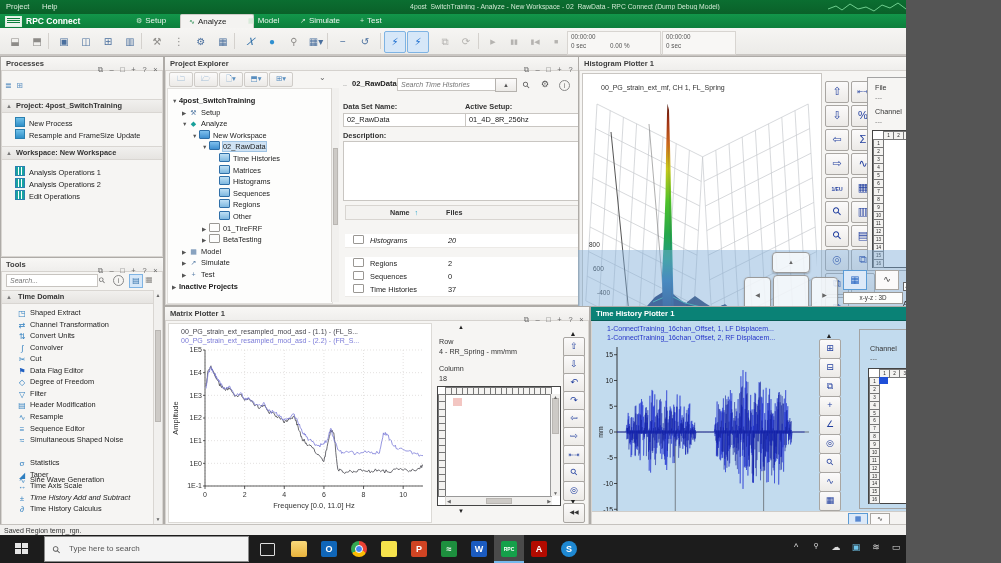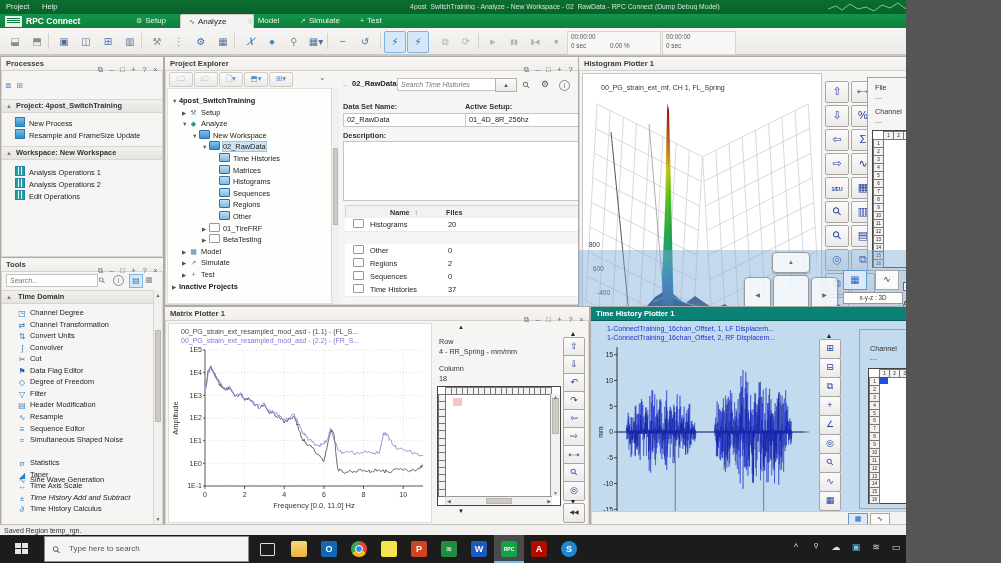--- a/index.html
+++ b/index.html
@@ -193,21 +193,21 @@
     <input class="searchbox" style="left: 5px; top: 16px; width: 84px; height: 11px;" placeholder="Search...">
     <span class="abs rot45" style="left:98px;top:18px;font-size:8px;color:#666">⚲</span>
     <span class="abs" style="left:112px;top:17px;width:9px;height:9px;border:1px solid #888;border-radius:50%;font-size:6.5px;text-align:center;line-height:9px;color:#666">i</span>
     <span class="abs" style="left:128px;top:16px;width:12px;height:12px;background:#d6e7f8;border:1px solid #7eb3e3;color:#2f6fa8;font-size:8px;text-align:center;line-height:12px">▤</span>
     <span class="abs" style="left:142px;top:16px;width:12px;height:12px;color:#8a8886;font-size:8px;text-align:center;line-height:12px">▦</span>
     <div class="secbar" style="top:32px">
       <span class="caret">▲</span>
       <span>Time Domain</span>
     </div>
     <div id="tools-body">
-        <div class="toolrow" style="top: 50px;"><span class="tg">◳</span><span>Channel Degree</span></div>
+        <div class="toolrow" style="top: 50px;"><span class="tg">◳</span><span>Shaped Extract</span></div>
         <div class="toolrow" style="top: 61.55px;"><span class="tg">⇄</span><span>Channel Transformation</span></div>
         <div class="toolrow" style="top: 73.1px;"><span class="tg">⇅</span><span>Convert Units</span></div>
         <div class="toolrow" style="top: 84.65px;"><span class="tg">∫</span><span>Convolver</span></div>
         <div class="toolrow" style="top: 96.2px;"><span class="tg">✂</span><span>Cut</span></div>
         <div class="toolrow" style="top: 107.75px;"><span class="tg" style="color: rgb(31, 95, 192);">⚑</span><span>Data Flag Editor</span></div>
         <div class="toolrow" style="top: 119.3px;"><span class="tg">◇</span><span>Degree of Freedom</span></div>
         <div class="toolrow" style="top: 130.85px;"><span class="tg">▽</span><span>Filter</span></div>
         <div class="toolrow" style="top: 142.4px;"><span class="tg">▤</span><span>Header Modification</span></div>
         <div class="toolrow" style="top: 153.95px;"><span class="tg">∿</span><span>Resample</span></div>
         <div class="toolrow" style="top: 165.5px;"><span class="tg">≡</span><span>Sequence Editor</span></div>
@@ -272,22 +272,21 @@
       <span class="abs" style="left:394px;top:23px;width:9px;height:9px;border:1px solid #888;border-radius:50%;font-size:6.5px;text-align:center;line-height:9px;color:#666">i</span>
 
       <span class="flabel" style="left:178px;top:45px">Data Set Name:</span>
       <input class="fin" style="left: 178px; top: 56px; width: 140px; height: 12px;" value="02_RawData">
       <span class="flabel" style="left:300px;top:45px">Active Setup:</span>
       <input class="fin" style="left: 300px; top: 56px; width: 118px; height: 12px;" value="01_4D_8R_256hz">
       <span class="flabel" style="left:178px;top:74px">Description:</span>
       <textarea class="fin" style="left: 178px; top: 84px; width: 234px; height: 58px; resize: none;"></textarea>
       <div id="dataset-table" class="abs" style="left:180px;top:148px;width:236px;height:94px">
           <div class="dtable-h" style="left: 0px; top: 0px; width: 234px;"><span style="margin-left: 44px;">Name</span><span class="sort-asc-icon"> </span><span style="color: rgb(24, 160, 200); margin-left: 3px; font-size: 7px;">↑</span><span style="margin-left: 28px;">Files</span></div>
-          <div class="drow" style="left: 0px; top: 13px; width: 234px;"><span class="foldo"></span><span style="display: inline-block; width: 78px;">Histograms</span><span>20</span></div>
-          <div class="drow" style="left: 0px; top: 39px; width: 234px;"><span class="foldo"></span><span style="display: inline-block; width: 78px;">Other</span><span>0</span></div>
+          <div class="drow" style="left: 0px; top: 29px; width: 234px; font-style: italic;"><span class="foldo"></span><span style="display: inline-block; width: 78px;">Histograms</span><span>20</span></div>
           <div class="drow" style="left: 0px; top: 52px; width: 234px;"><span class="foldo"></span><span style="display: inline-block; width: 78px;">Regions</span><span>2</span></div>
           <div class="drow" style="left: 0px; top: 65px; width: 234px;"><span class="foldo"></span><span style="display: inline-block; width: 78px;">Sequences</span><span>0</span></div>
           <div class="drow" style="left: 0px; top: 78px; width: 234px;"><span class="foldo"></span><span style="display: inline-block; width: 78px;">Time Histories</span><span>37</span></div>
         </div>
     </div>
   </div>
 
   <div class="abs panel" style="left:578px;top:56px;width:423px;height:468px">
     <div class="phead">
       <span class="ptitle">Histogram Plotter 1</span>

